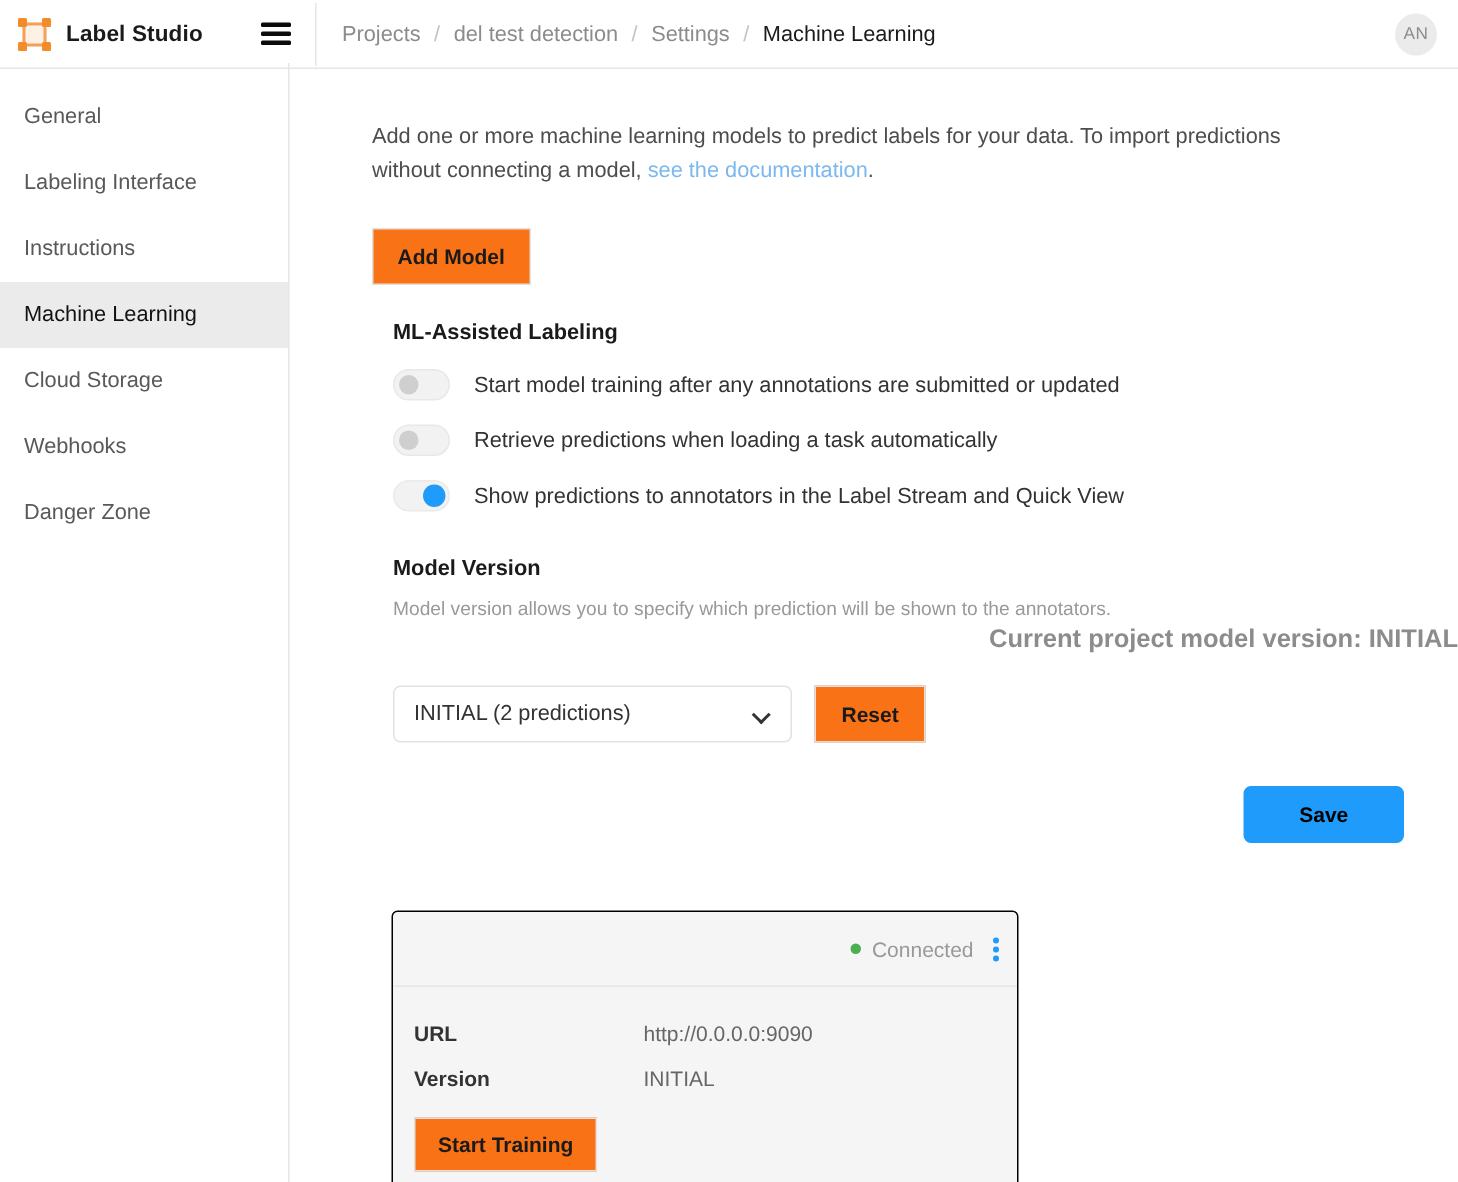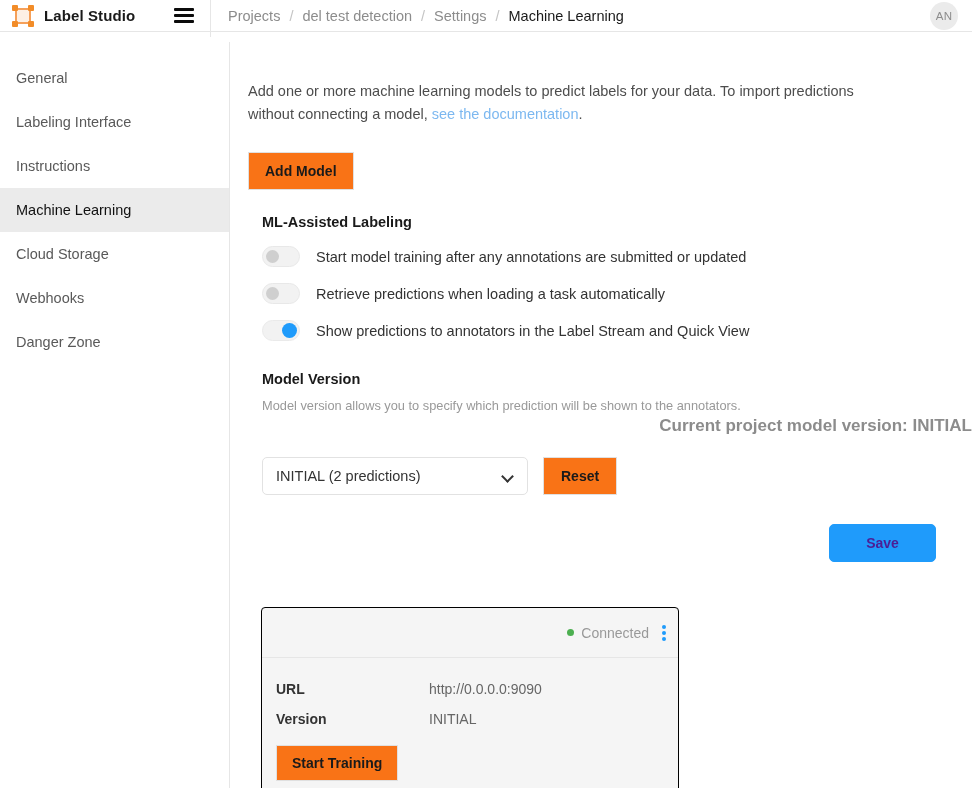--- a/index.html
+++ b/index.html
@@ -7,21 +7,21 @@
     margin: 0; padding: 0;
     width: 972px; height: 788px;
     background: #ffffff;
     font-family: "Liberation Sans", sans-serif;
     -webkit-font-smoothing: antialiased;
   }
   .app { width: 972px; height: 788px; position: relative; overflow: hidden; background:#fff; }
 
   
   .topbar {
-    position: absolute; top: 0; left: 0; width: 972px; height: 32px;
+    position: absolute; top: 0; left: 0; width: 972px; height: 46px;
     border-bottom: 1px solid #e6e6e6;
     display: flex; align-items: center;
   }
   .brand {
     width: 211px; height: 42px; display: flex; align-items: center;
     border-right: 1px solid #e6e6e6; padding-left: 12px;
   }
   .logo-icon { width: 22px; height: 22px; position: relative; flex: 0 0 auto; }
   .logo-icon .frame {
     position: absolute; left: 3px; top: 3px; width: 16px; height: 16px;
@@ -53,21 +53,21 @@
   .avatar {
     margin-left: auto; margin-right: 14px;
     width: 28px; height: 28px; border-radius: 50%;
     background: #ebebeb; color: #8c8c8c;
     display: flex; align-items: center; justify-content: center;
     font-size: 11.5px; letter-spacing: .3px;
   }
 
   
   .sidebar {
-    position: absolute; left: 0; top: 42px; width: 230px; height: 746px;
+    position: absolute; left: 0; top: 42px; width: 193px; height: 746px;
     border-right: 1px solid #e6e6e6; padding-top: 14px;
   }
   .side-item {
     height: 44px; display: flex; align-items: center; padding-left: 16px;
     font-size: 14.5px; color: #595959; cursor: pointer;
   }
   .side-item.selected { background: #ebebeb; color: #111; }
 
   
   .main {
@@ -130,21 +130,21 @@
     content: ""; position: absolute; left: 0; top: 1px;
     width: 7px; height: 7px;
     border-right: 2px solid #333; border-bottom: 2px solid #333;
     transform: rotate(45deg);
   }
   .btn-reset { height: 38px; padding: 0 17px; margin-left: 15px; }
 
   .save-wrap { display: flex; justify-content: flex-end; padding-right: 36px; margin-top: 29px; }
   .btn-save {
     height: 38px; width: 107px; background: #1f9bfb; border: 1px solid #1f9bfb;
-    color: #4c1d95; border-radius: 5px; font-size: 14px; font-weight: bold;
+    color: #000000; border-radius: 5px; font-size: 14px; font-weight: bold;
     display: inline-flex; align-items: center; justify-content: center; cursor: pointer;
     font-family: "Liberation Sans", sans-serif;
   }
 
   
   .card {
     width: 418px; margin: 45px 0 0 13px;
     border: 1px solid #000000; border-radius: 4px; background: #f5f5f5;
   }
   .card-head {

